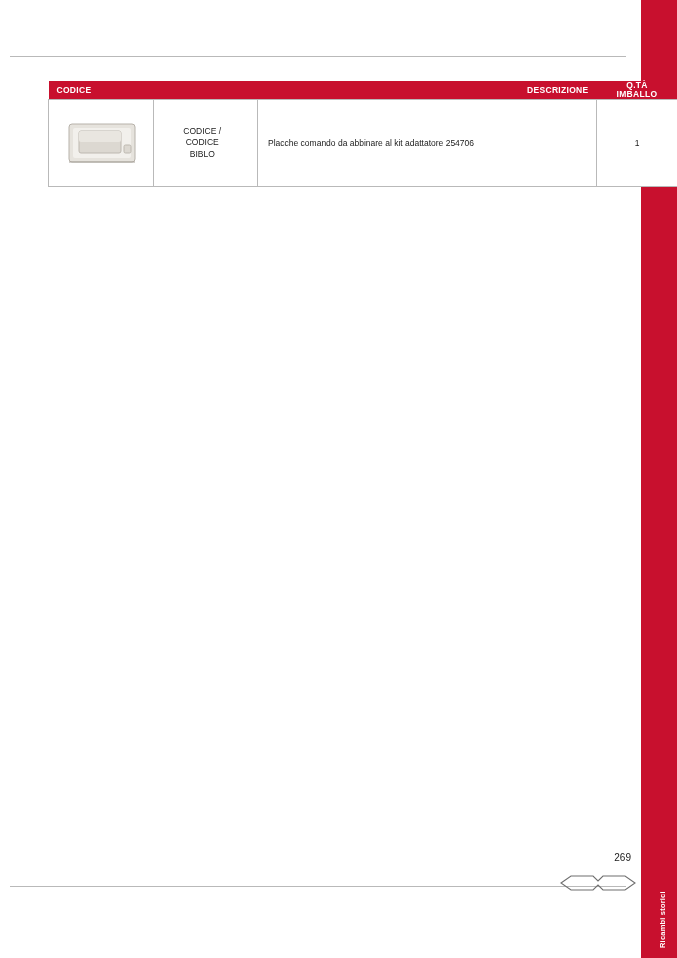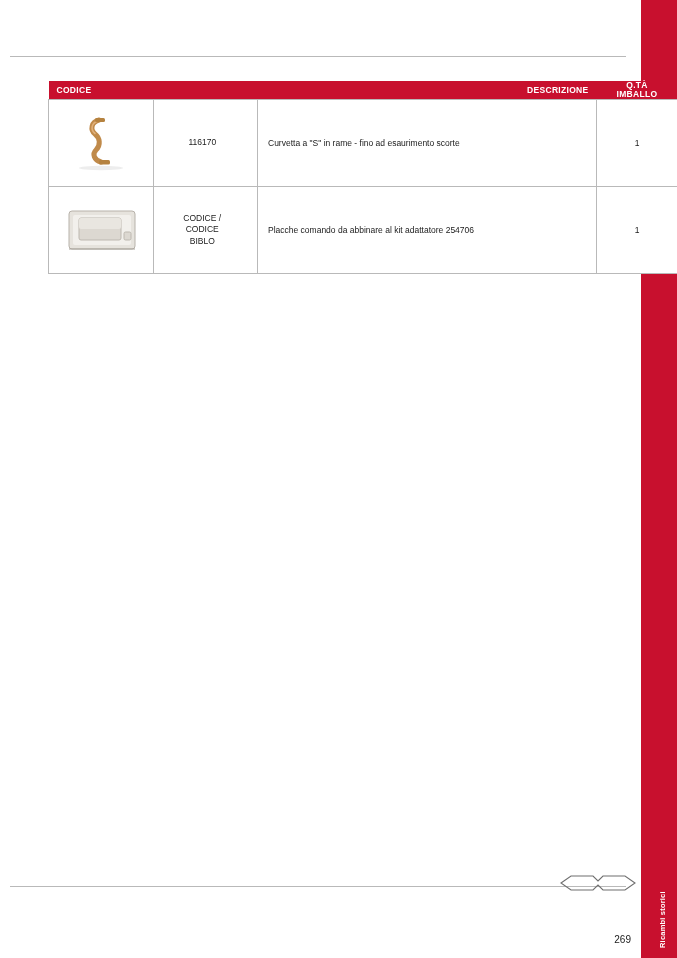--- a/index.html
+++ b/index.html
@@ -56,21 +56,21 @@
     top: 886px;
     width: 616px;
     height: 1px;
     background: #b9b9b9;
   }
 
   
   .page-number {
     position: absolute;
     right: 46px;
-    top: 934px;
+    top: 852px;
     font-size: 10px;
     color: #1a1a1a;
     font-weight: normal;
   }
 
   
   .arrow-ornament {
     position: absolute;
     right: 40px;
     top: 874px;
@@ -158,41 +158,20 @@
         <th class="col-codice" colspan="2">CODICE</th>
         <th class="col-desc">DESCRIZIONE</th>
         <th class="col-qta">
           <div>Q.TÀ</div>
           <div>IMBALLO</div>
         </th>
       </tr>
     </thead>
     <tbody>
 
-      <tr>
-        <td class="cell-img">
-          <div class="thumb">
-            <svg width="104" height="62" viewBox="0 0 104 62" xmlns="http://www.w3.org/2000/svg">
-              <rect x="0" y="0" width="104" height="62" fill="#ffffff"></rect>
-              <g stroke="#c08a4a" stroke-width="5" fill="none" stroke-linecap="round">
-                <path d="M50 8 C 42 10, 41 18, 46 22 C 51 26, 52 33, 47 38 C 43 42, 45 48, 52 50"></path>
-              </g>
-              <g stroke="#e0b07a" stroke-width="1.6" fill="none" stroke-linecap="round">
-                <path d="M49 9 C 42 11, 41.5 18, 46 21.5"></path>
-              </g>
-              <rect x="46" y="6" width="10" height="4" rx="1.5" fill="#b5823f"></rect>
-              <rect x="50" y="48" width="11" height="4.5" rx="1.5" fill="#b5823f"></rect>
-              <ellipse cx="52" cy="56" rx="22" ry="2.2" fill="#ededed"></ellipse>
-            </svg>
-          </div>
-        </td>
-        <td class="cell-code">116170</td>
-        <td class="cell-desc">Curvetta a "S" in rame - fino ad esaurimento scorte</td>
-        <td class="cell-qta">1</td>
-      </tr>
 
 
       <tr>
         <td class="cell-img">
           <div class="thumb">
             <svg width="104" height="62" viewBox="0 0 104 62" xmlns="http://www.w3.org/2000/svg">
               <rect x="0" y="0" width="104" height="62" fill="#ffffff"></rect>
               <g>
                 <rect x="20" y="12" width="66" height="38" rx="3" fill="#e6e3dd" stroke="#b7b2aa" stroke-width="1"></rect>
                 <rect x="24" y="16" width="58" height="30" rx="2" fill="#f2f0ec"></rect>

